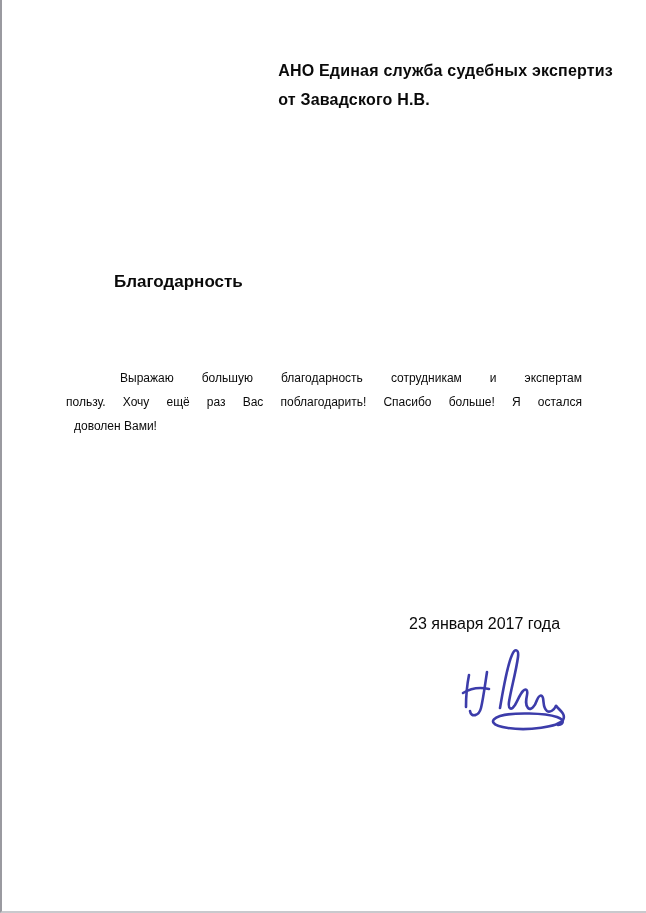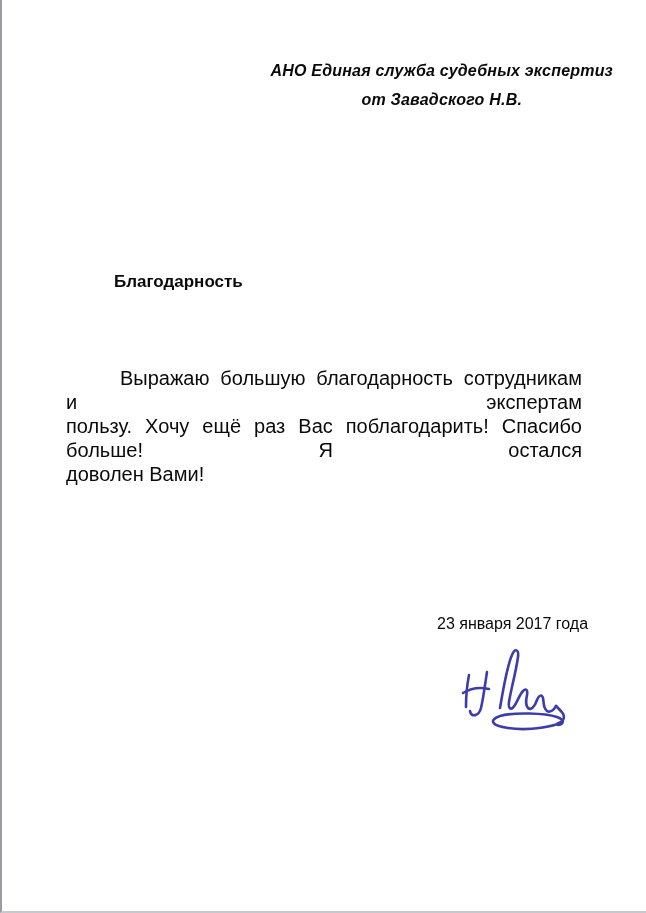--- a/index.html
+++ b/index.html
@@ -16,66 +16,65 @@
     border-left: 2px solid #9a9aa0;
     border-bottom: 2px solid #c9c9cd;
     overflow: hidden;
     font-family: "Liberation Sans", sans-serif;
     color: #0a0a0a;
   }
   .header {
     position: absolute;
     top: 56px;
     right: 33px;
-    text-align: center;
+    text-align: left;
     font-size: 16px;
     font-weight: bold;
     line-height: 29px;
     letter-spacing: 0.2px;
-    font-style: italic;
   }
   .doc-title {
     position: absolute;
     top: 270px;
     left: 64px;
     width: 516px;
     box-sizing: border-box;
     padding-left: 48px;
     text-align: left;
     font-size: 17px;
     font-weight: bold;
     line-height: 24px;
   }
   .body-text {
     position: absolute;
     top: 366px;
     left: 64px;
     width: 516px;
-    font-size: 20px;
+    font-size: 12px;
     line-height: 24px;
   }
   .body-line {
     text-align: justify;
     text-align-last: justify;
     white-space: normal;
   }
   .body-line.first {
     text-indent: 54px;
   }
   .body-line.last {
     text-align: center;
     text-align-last: left;
+    margin-left: 8px;
   }
   .date-line {
     position: absolute;
     top: 612px;
     left: 407px;
     font-size: 16px;
     line-height: 24px;
-    margin-left: 28px;
   }
   .signature {
     position: absolute;
     top: 646px;
     left: 448px;
     width: 120px;
     height: 92px;
   }
   .signature svg {
     display: block;

